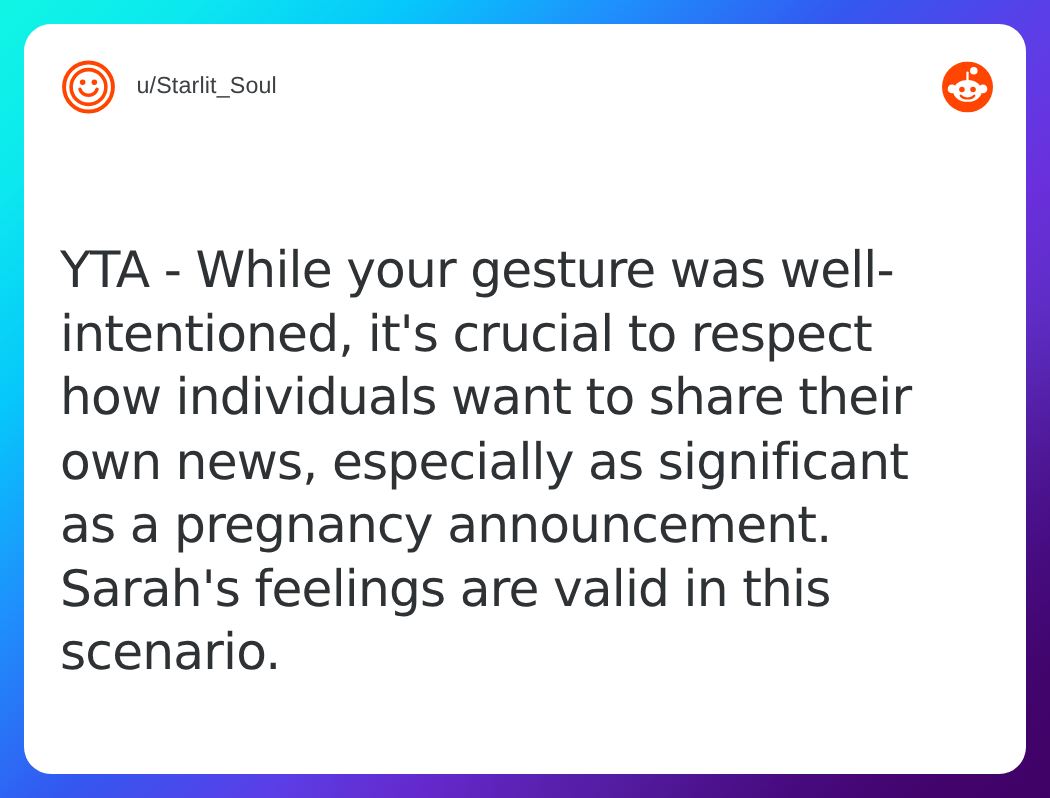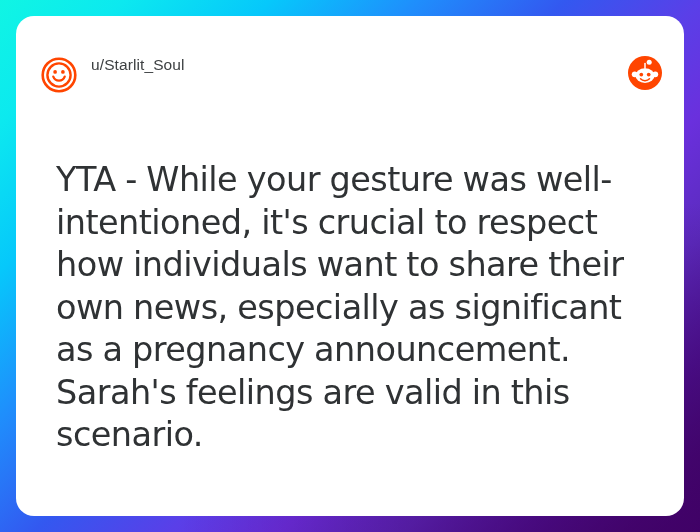--- a/index.html
+++ b/index.html
@@ -59,24 +59,23 @@
   }
 
   
   #card-header {
     position: absolute;
     left: 0;
     right: 0;
     top: 0;
     height: 84px;
     display: flex;
-    align-items: flex-start;
+    align-items: center;
     padding: 0 22px 0 24px;
     box-sizing: border-box;
-    margin-top: 40px;
   }
 
   .avatar {
     width: 38px;
     height: 38px;
     flex: 0 0 38px;
     display: block;
   }
 
   .username {
@@ -97,21 +96,21 @@
     display: block;
   }
 
   
   #card-body {
     position: absolute;
     left: 0;
     right: 0;
     top: 84px;
     bottom: 0;
-    padding: 59px 34px 0 40px;
+    padding: 59px 34px 0 24px;
     box-sizing: border-box;
   }
 
   #post-text {
     margin: 0;
     font-family: "DejaVu Sans", "Liberation Sans", sans-serif;
     font-size: 33.5px;
     line-height: 42.5px;
     color: #2f3234;
     letter-spacing: -0.55px;

